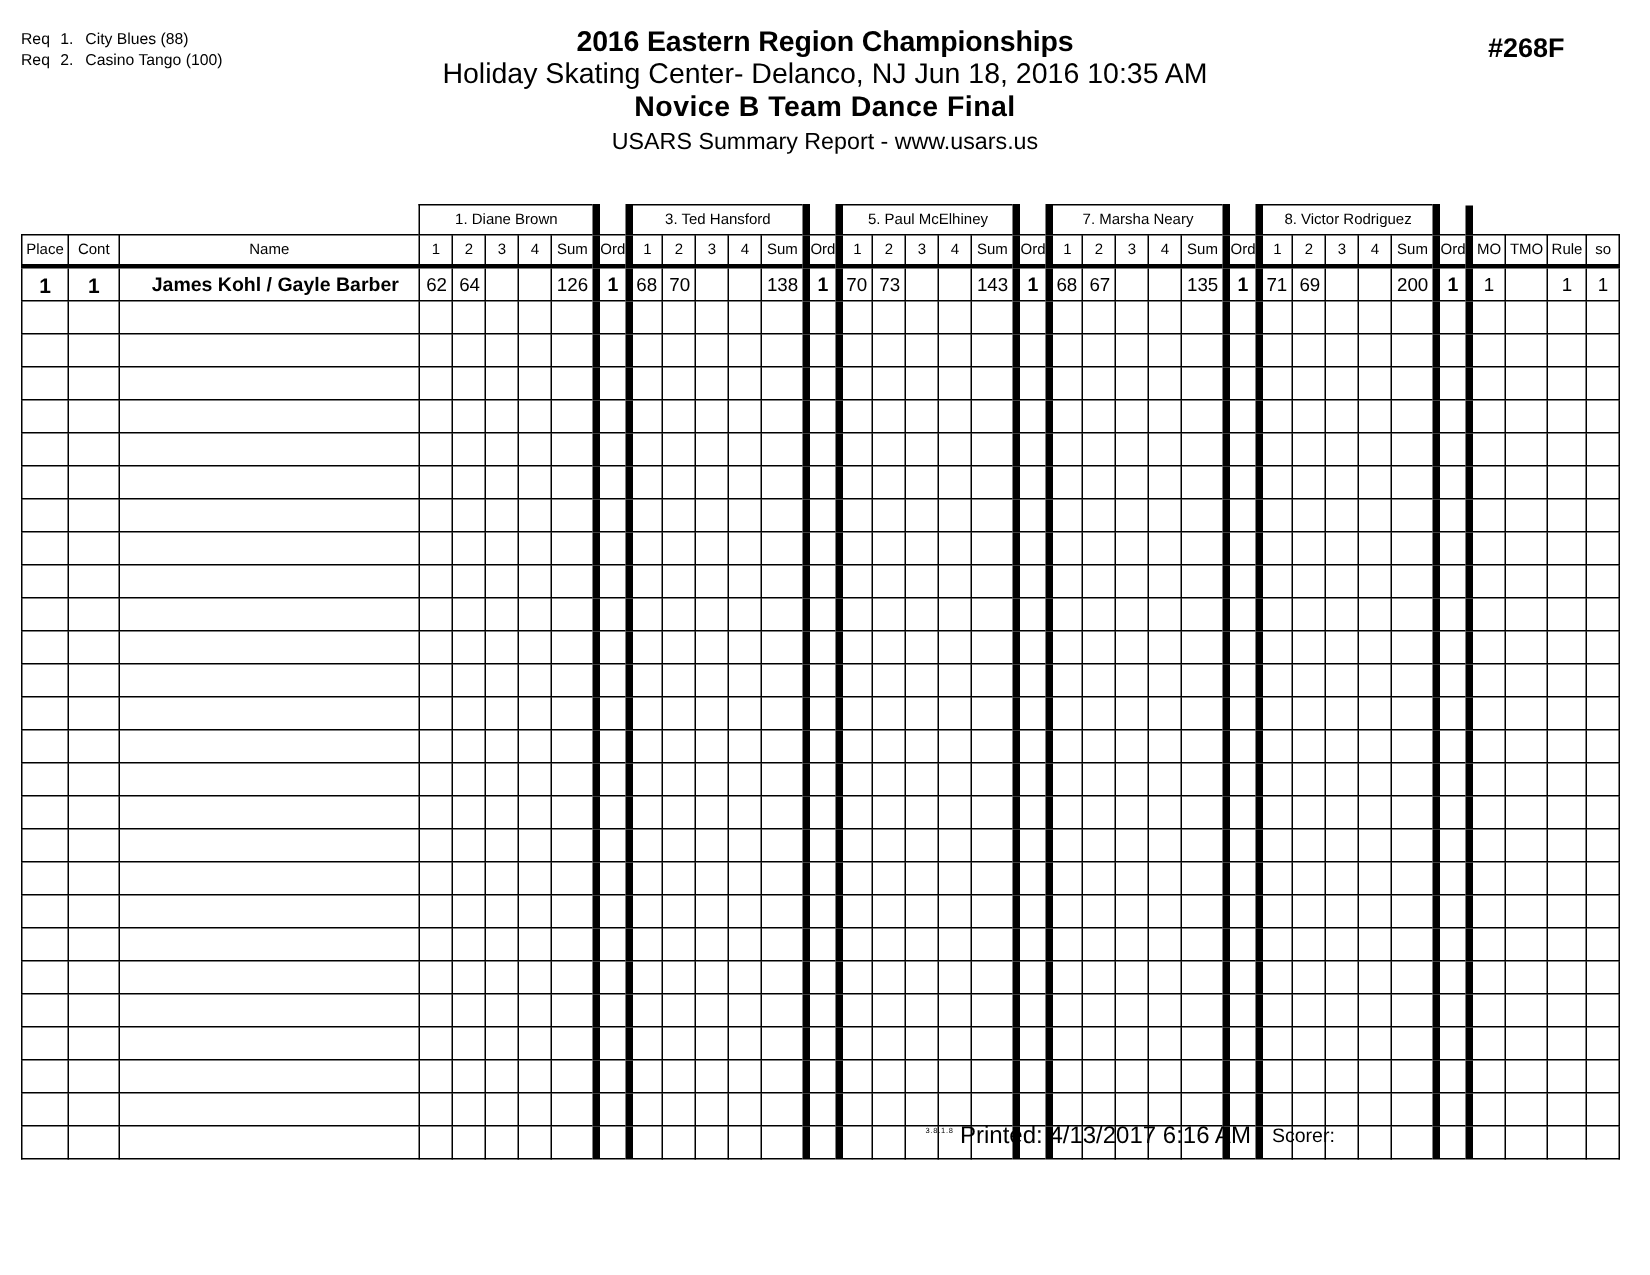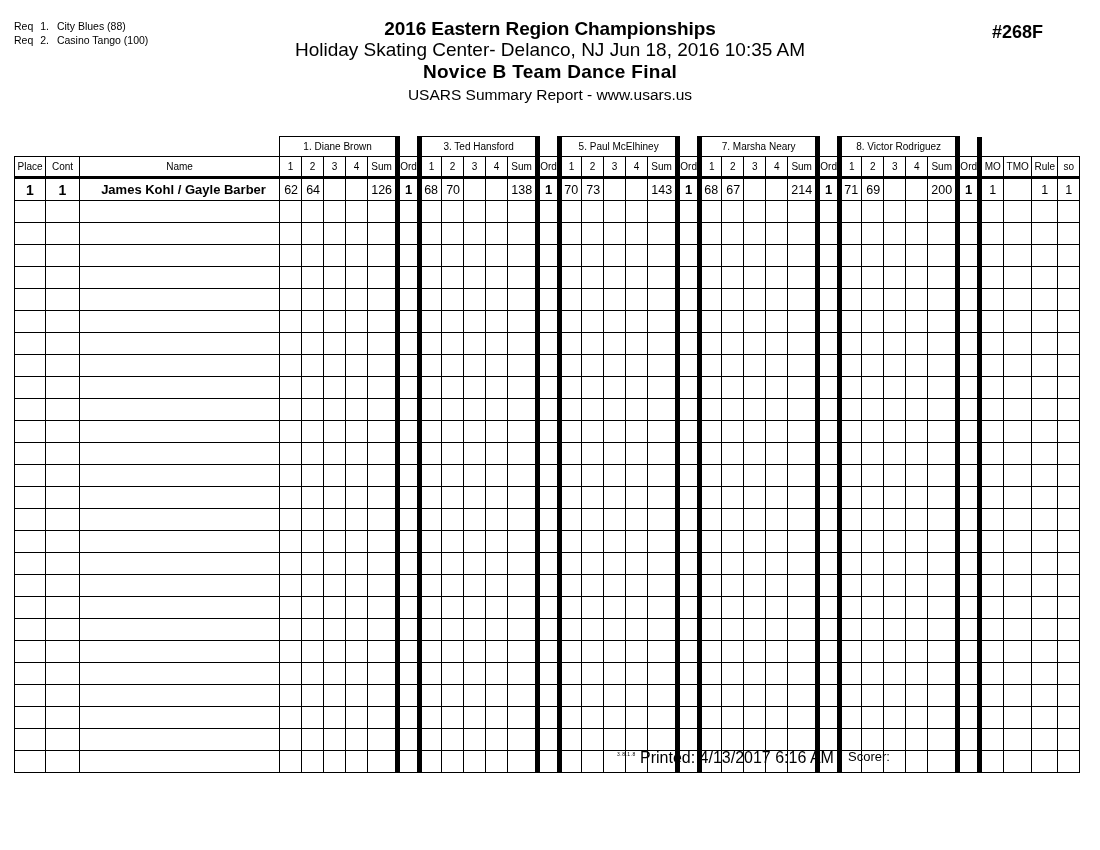--- a/index.html
+++ b/index.html
@@ -347,21 +347,21 @@
           <td class="val">70</td>
           <td class="val">73</td>
           <td class="val"></td>
           <td class="val"></td>
           <td class="sum">143</td>
           <td class="ord">1</td>
           <td class="val">68</td>
           <td class="val">67</td>
           <td class="val"></td>
           <td class="val"></td>
-          <td class="sum">214</td>
+          <td class="sum">135</td>
           <td class="ord">1</td>
           <td class="val">71</td>
           <td class="val">69</td>
           <td class="val"></td>
           <td class="val"></td>
           <td class="sum">200</td>
           <td class="ord">1</td>
           <td class="tailval">1</td>
           <td class="tailval"></td>
           <td class="tailval">1</td>

